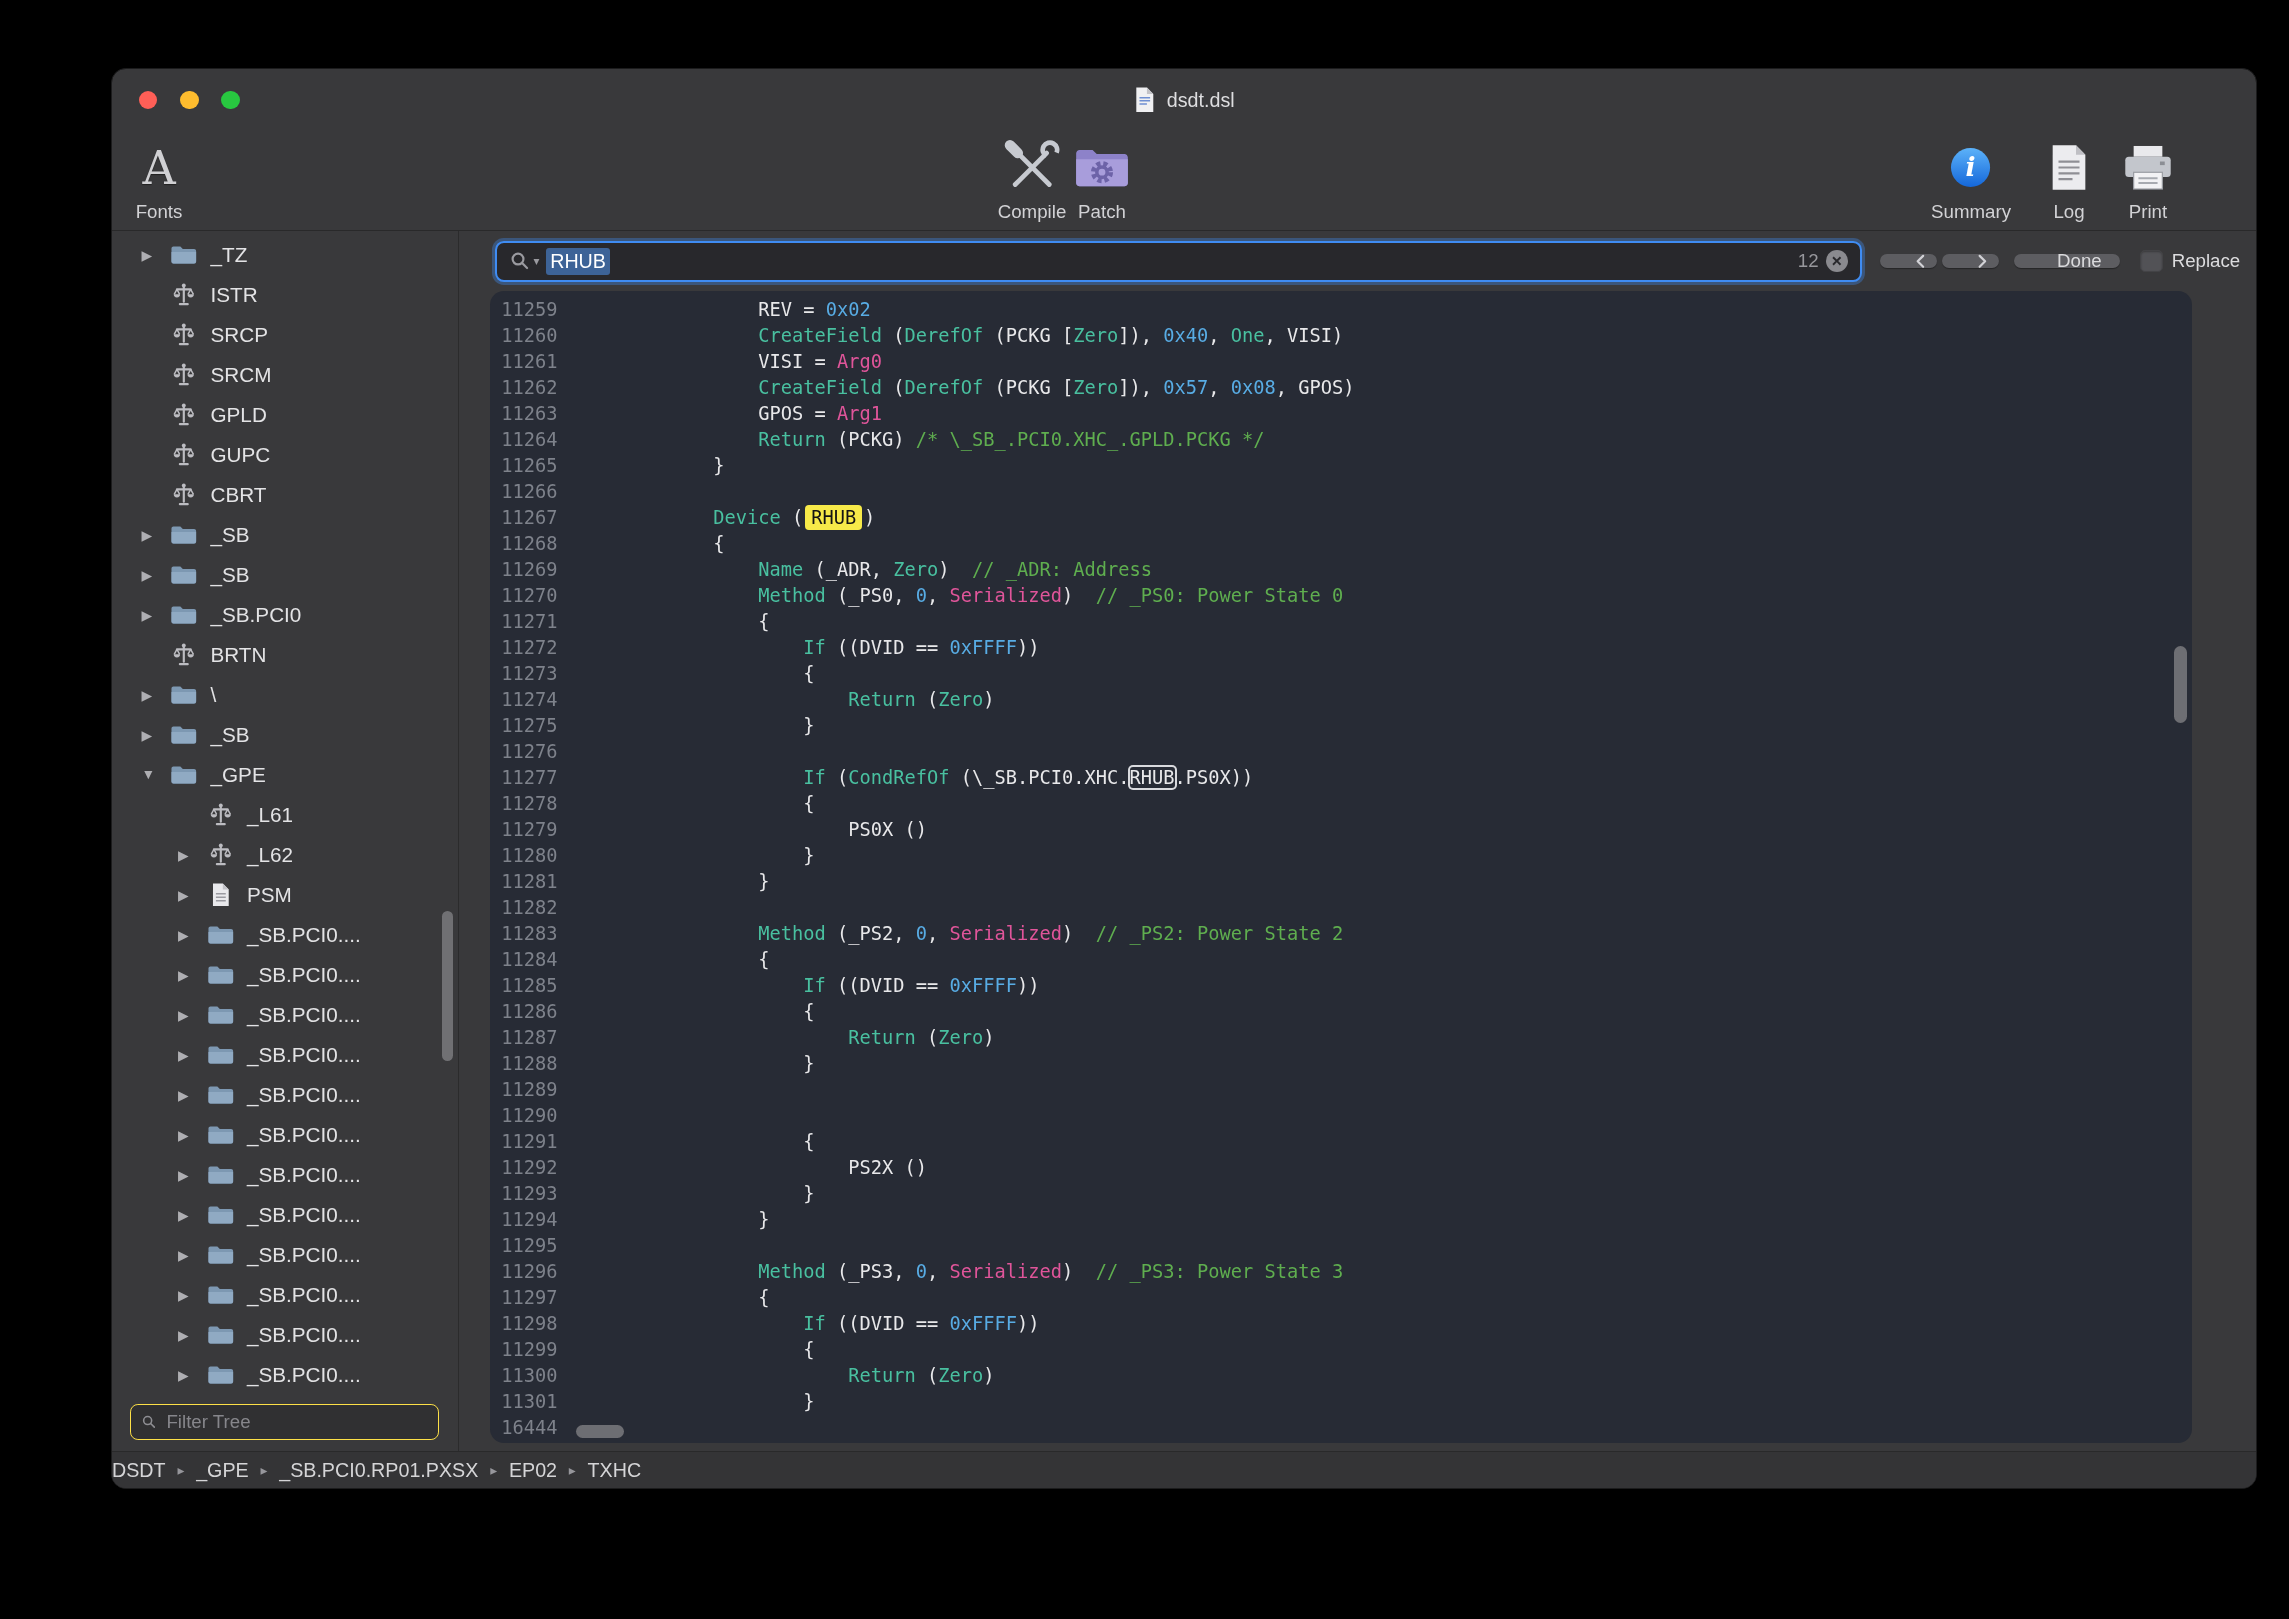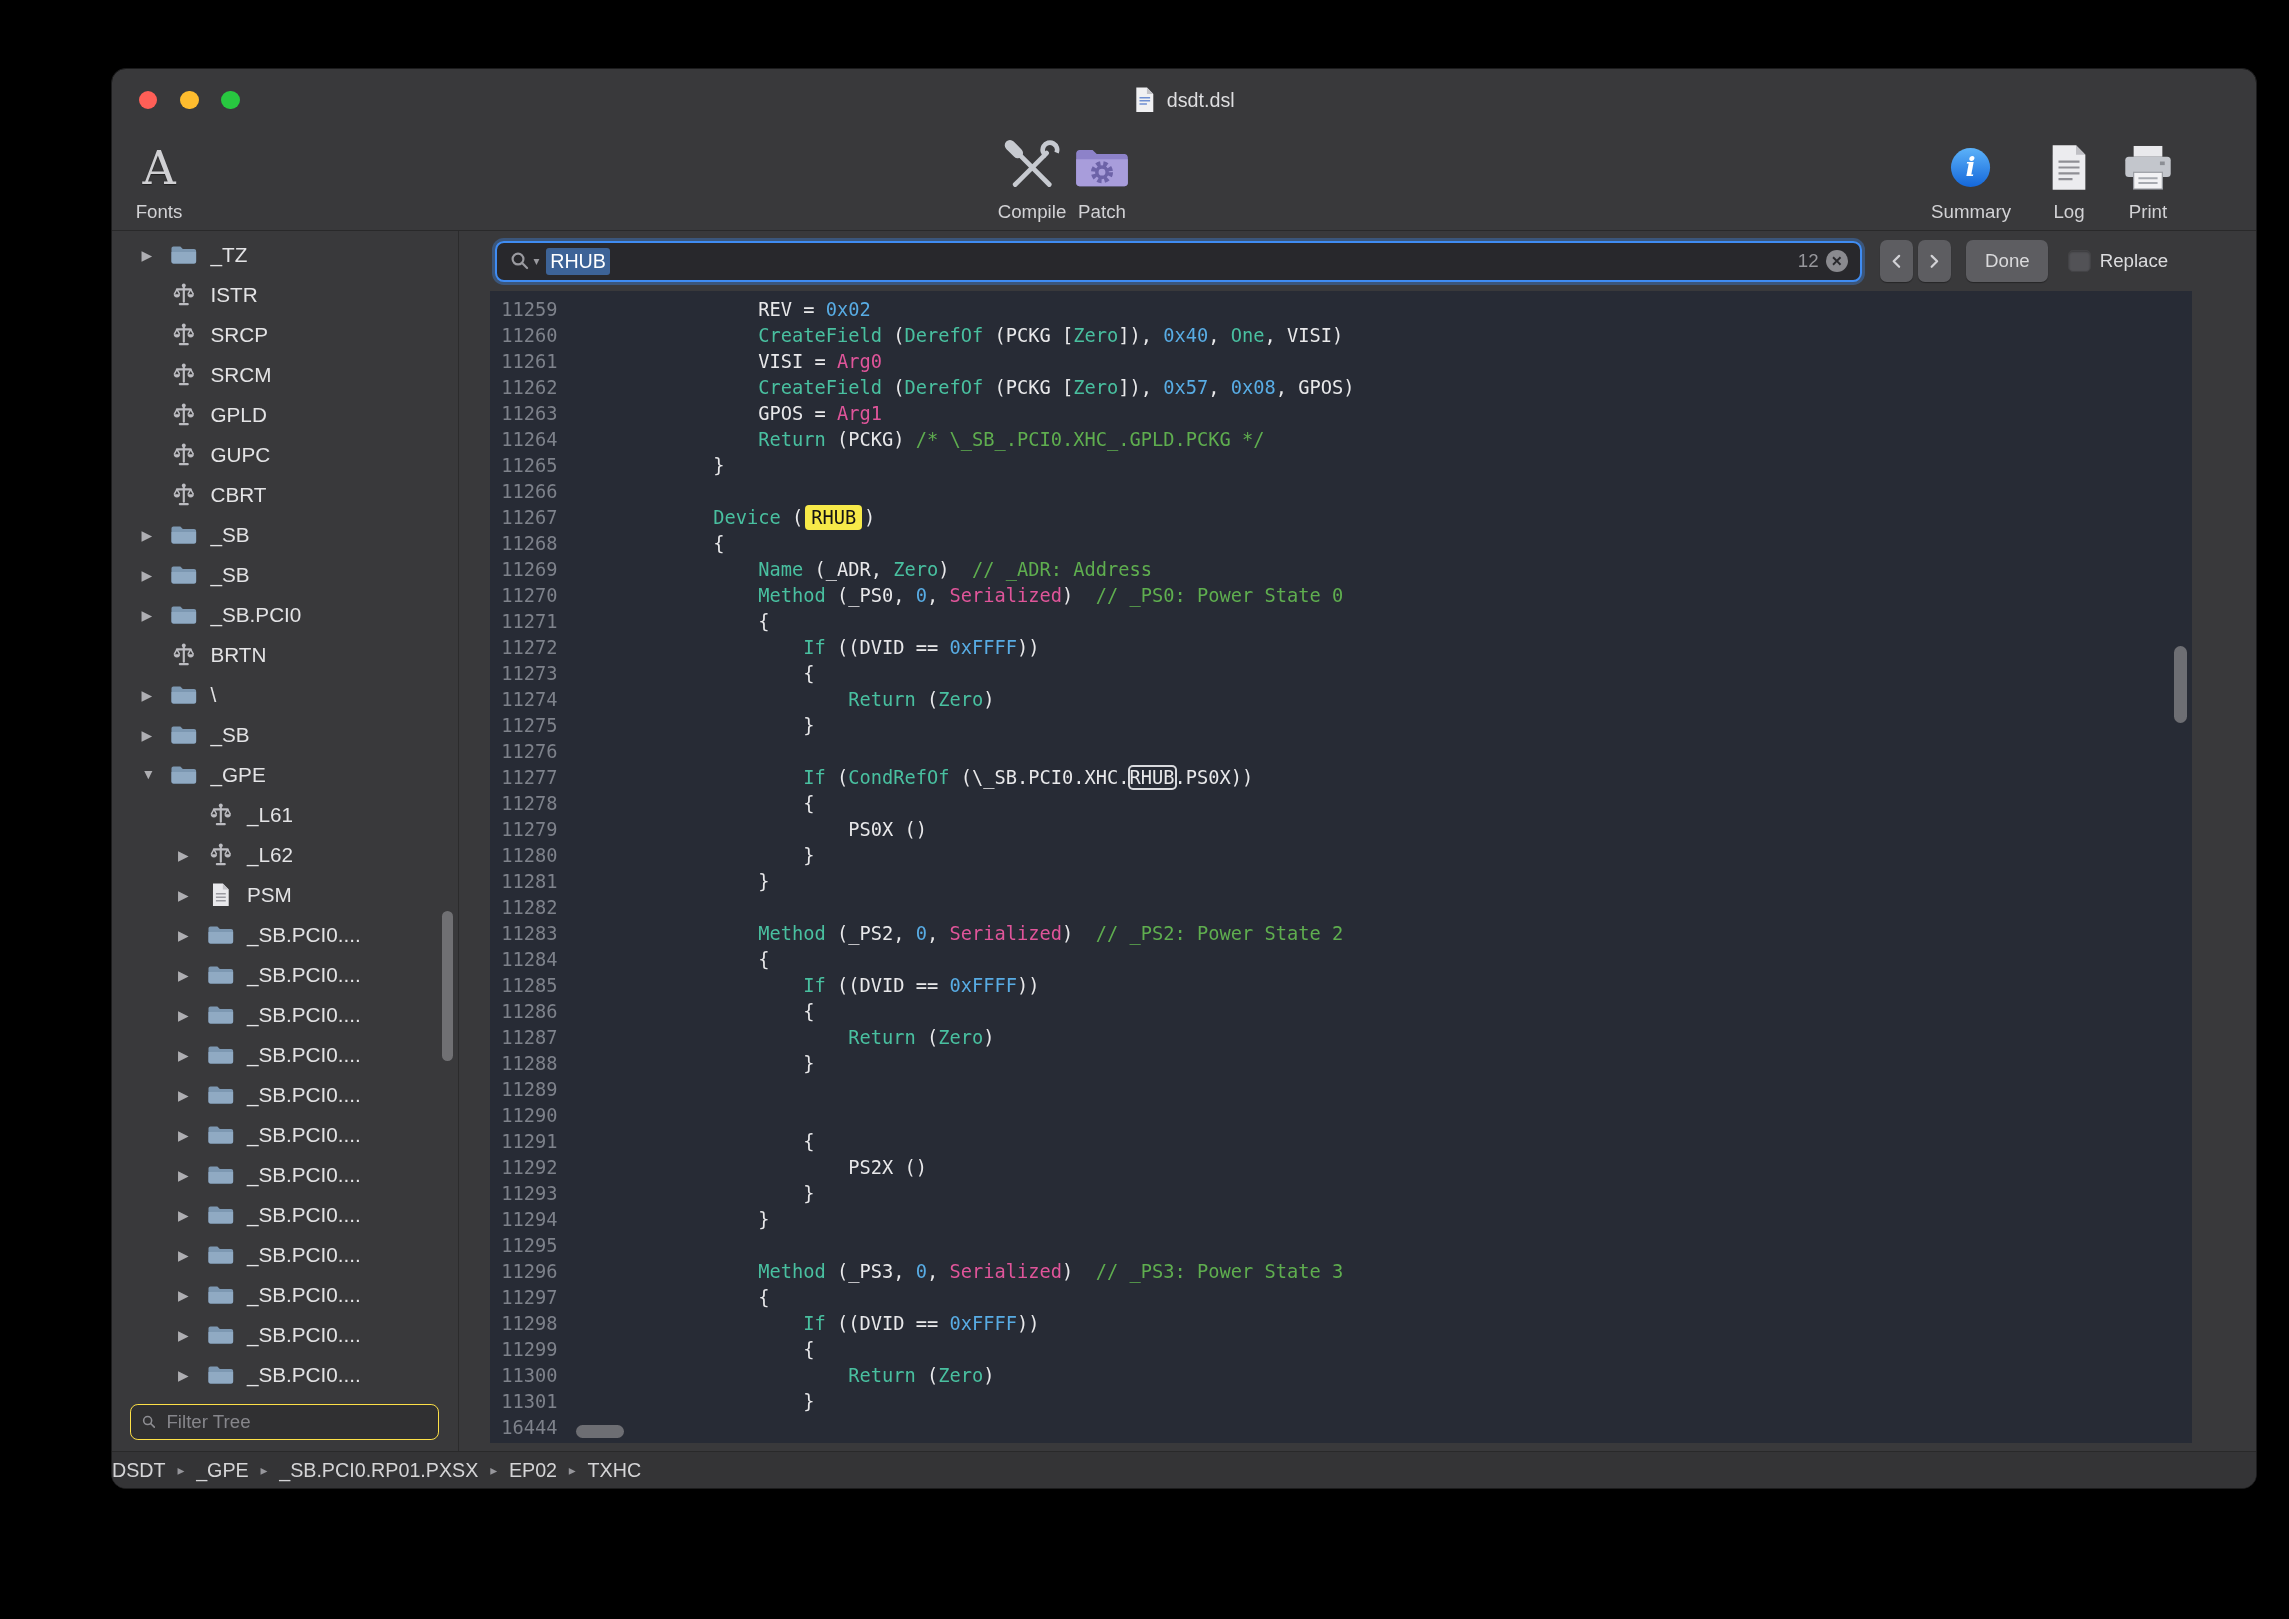--- a/index.html
+++ b/index.html
@@ -40,30 +40,30 @@
   .editor{flex:1;display:flex;flex-direction:column;min-width:0;}
   .findbar{height:60px;flex:none;display:flex;align-items:center;padding-left:36px;}
   .search-field{width:1367px;height:41px;box-sizing:border-box;background:#28282c;border-radius:8.9px;
                 border:2px solid #3f8cf3;box-shadow:0 0 0 3px rgba(63,140,243,.35);
                 display:flex;align-items:center;padding:0 11.8px;gap:6.9px;}
   .query-sel{color:#fff;font-size:19.7px;background:#3d6397;border-radius:3px;padding:2px 3.9px;}
   .spacer{flex:1;}
   .count{color:#97979c;font-size:18.7px;}
   .clear{width:22.7px;height:22.7px;border-radius:50%;background:#8a8a8f;color:#28282c;display:flex;
          align-items:center;justify-content:center;font-size:13.8px;font-weight:bold;cursor:default;}
-  .btn{height:42px;background:#5d5d61;border-radius:6.9px;color:#dadadc;font-size:18.7px;display:flex;
-       align-items:center;justify-content:center;cursor:default;box-shadow:0 1px 1px rgba(0,0,0,.35);}
+  .btn{height:14px;background:#5d5d61;border-radius:6.9px;color:#dadadc;font-size:18.7px;display:flex;
+       align-items:center;justify-content:center;cursor:default;box-shadow:0 1px 1px rgba(0,0,0,.35);padding-left:24px;}
   .btn-prev{width:33px;margin-left:17.7px;}
   .btn-next{width:33px;margin-left:4.9px;}
   .btn-done{width:82px;margin-left:15.8px;}
   .replace-wrap{margin-left:19.7px;display:flex;align-items:center;gap:8.9px;color:#dcdcde;font-size:18.7px;}
   .checkbox{width:20.7px;height:20.7px;border-radius:4.9px;background:#525256;border:1px solid #434346;
             box-shadow:inset 0 1px 2px rgba(0,0,0,.3);}
   
-  .code-wrap{flex:1;margin:0 64px 7.9px 30.5px;position:relative;background:#272b35;overflow:hidden;border-radius:0;}
+  .code-wrap{flex:1;margin:0 64px 7.9px 30.5px;position:relative;background:#272b35;overflow:hidden;border-radius:14px;}
   .code-lines{position:absolute;inset:0;padding-top:5.9px;font-family:"DejaVu Sans Mono",monospace;
               font-size:18.7px;line-height:26px;}
   .cline{height:26px;display:flex;white-space:pre;}
   .lnum{width:68px;flex:none;text-align:right;color:#7e828b;}
   .ltext{padding-left:20.7px;white-space:pre;}
   .tk-p{color:#e8e8ea;}
   .tk-k{color:#49c0a0;}
   .tk-n{color:#58ace4;}
   .tk-a{color:#e0559a;}
   .tk-c{color:#5fae4f;}

